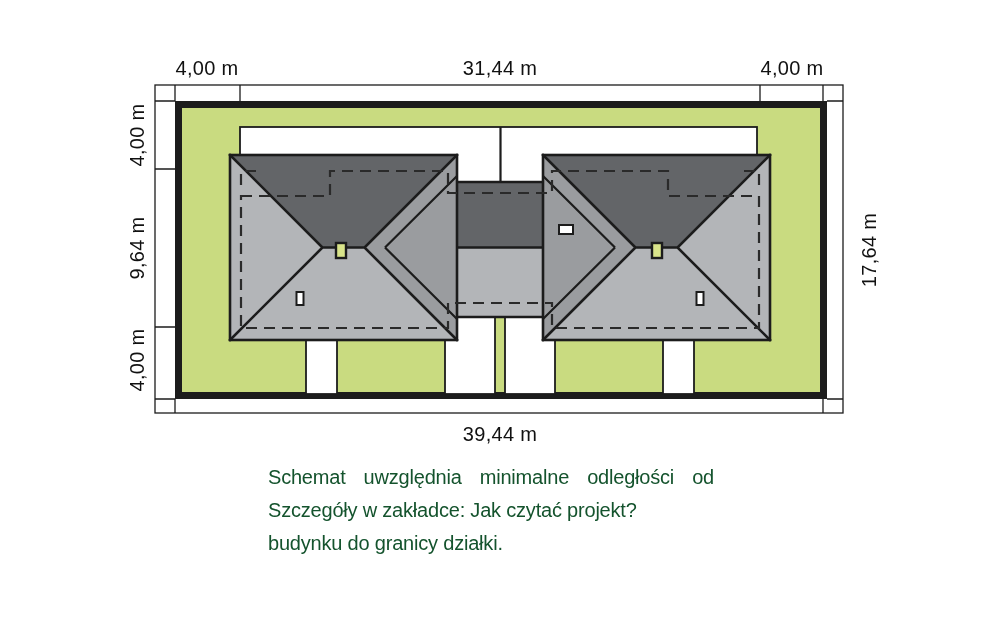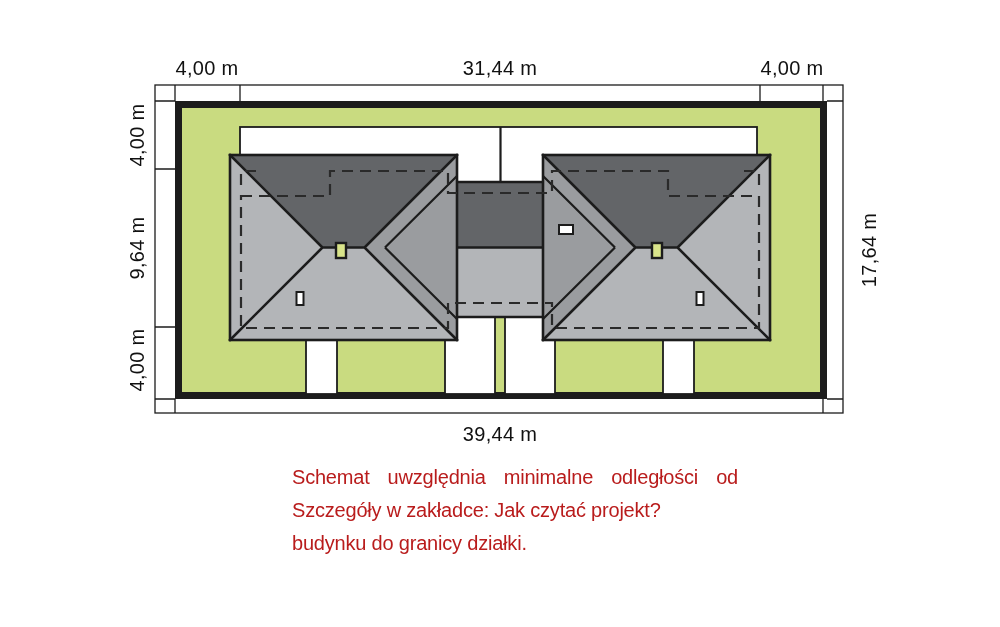--- a/index.html
+++ b/index.html
@@ -6,21 +6,21 @@
   .page{position:relative;width:1000px;height:627px;background:#ffffff;overflow:hidden;
         font-family:"Liberation Sans", sans-serif;}
   svg{position:absolute;left:0;top:0;}
   
   .ln   {stroke:#1c1c1c;stroke-width:2.6;fill:none;stroke-linecap:square;}
   .ln2  {stroke:#1c1c1c;stroke-width:2.2;fill:none;}
   .thin {stroke:#1c1c1c;stroke-width:1.3;fill:none;}
   .dash {stroke:#2a2a2a;stroke-width:2.2;fill:none;stroke-dasharray:11 7;}
   .whiterect{fill:#ffffff;stroke:#1c1c1c;stroke-width:1.8;}
   text.dim{font-size:20px;fill:#111;letter-spacing:0.3px;}
-  .caption{position:absolute;left:292px;top:461px;width:446px;font-size:20px;color:#b91c1c;
+  .caption{position:absolute;left:268px;top:461px;width:446px;font-size:20px;color:#14532d;
            line-height:33px;letter-spacing:-0.2px;}
   .caption .just{text-align:justify;text-align-last:justify;}
 </style>
 </head>
 <body>
 
 <div class="page">
 <svg width="1000" height="627" viewBox="0 0 1000 627">
 
   <g>

